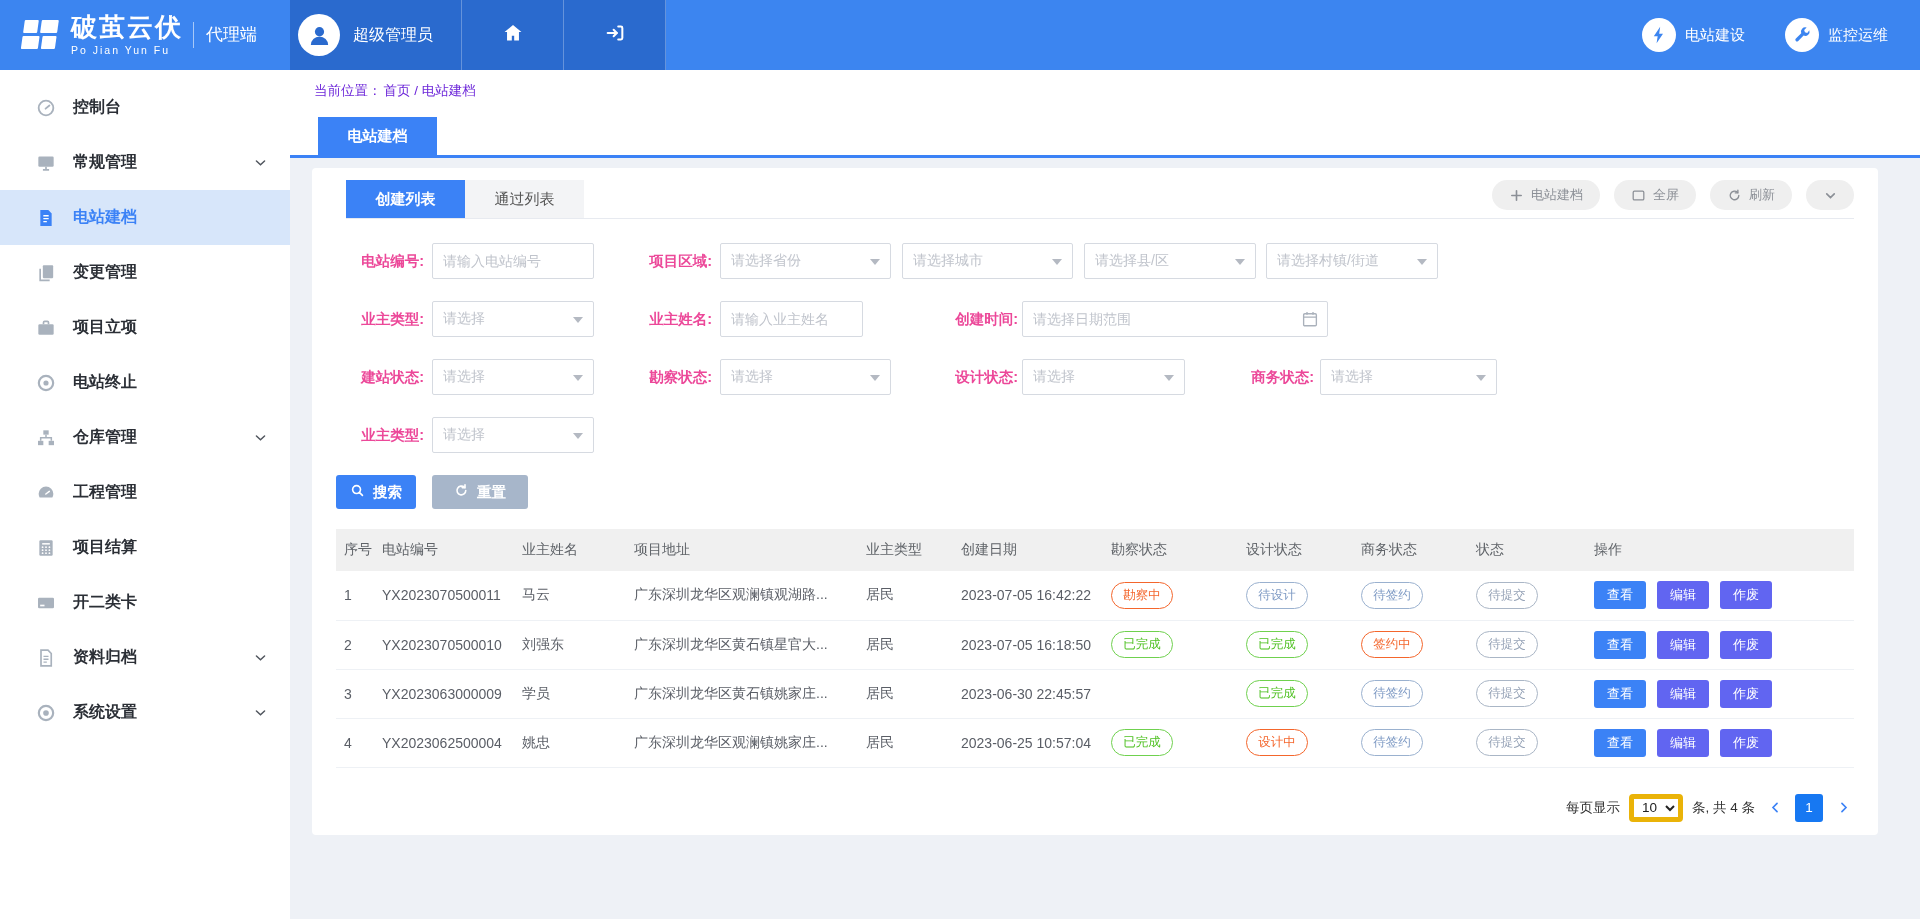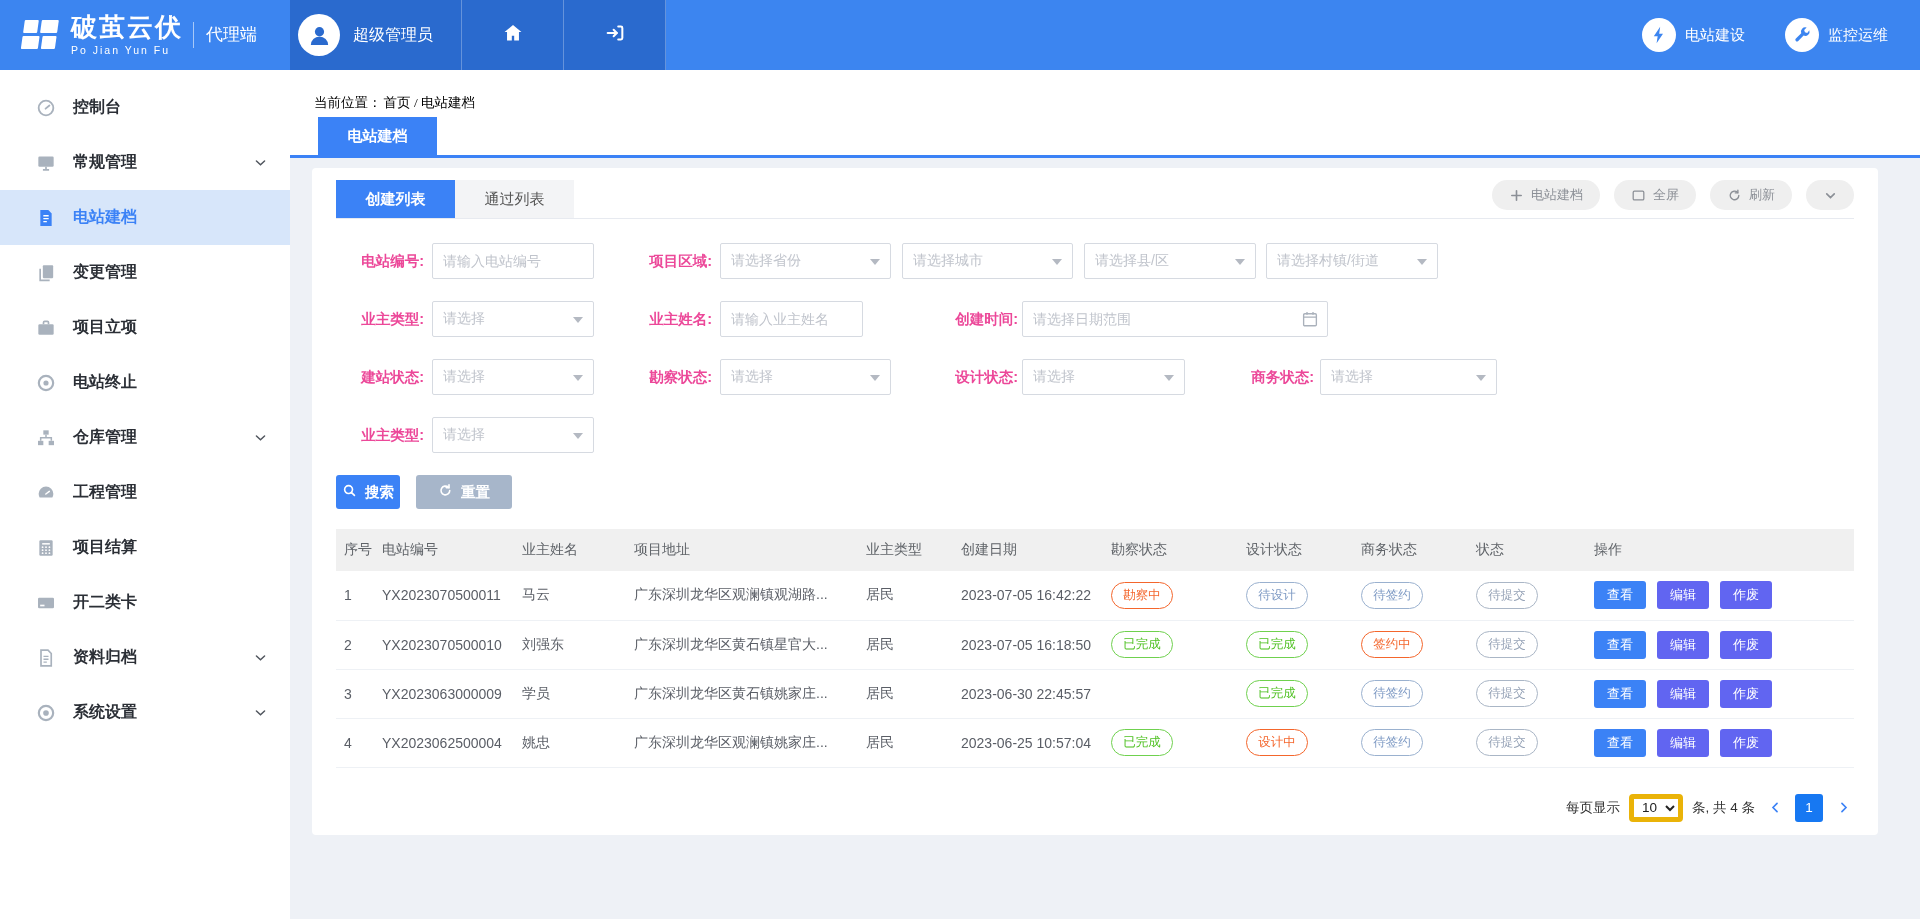--- a/index.html
+++ b/index.html
@@ -38,32 +38,32 @@
     position:relative; cursor:pointer; }
   .side-icon { width:20px; height:20px; color:#a9b2bd; margin-right:17px; flex:none; }
   .side-icon svg { width:20px; height:20px; display:block; }
   .side-label { font-size:16px; font-weight:700; color:#2b2f36; }
   .side-item.active { background:#d7e6fa; }
   .side-item.active .side-label, .side-item.active .side-icon { color:#3b82f6; }
   .side-chevron { position:absolute; right:22px; width:15px; height:15px; color:#51565e; }
   .side-chevron svg { width:15px; height:15px; }
 
   .main { flex:1; display:flex; flex-direction:column; background:#eef1f6; min-width:0; }
-  .crumb { height:42px; background:#fff; display:flex; align-items:flex-end; padding-left:24px;
-    font-size:13.5px; color:#000000; }
-  .crumb .path { margin-left:2px;font-family:Liberation Serif, serif; }
+  .crumb { height:42px; background:#fff; display:flex; align-items:center; padding-left:24px;
+    font-size:13.5px; color:#6d28d9; }
+  .crumb .path { margin-left:2px; }
   .tabstrip { height:46px; background:#fff; border-bottom:3px solid #3b82f6;
     display:flex; align-items:flex-end; padding-left:28px; }
   .page-tab { width:119px; height:38px; background:#3b82f6; color:#fff; font-weight:700;
     font-size:15px; display:flex; align-items:center; justify-content:center; cursor:pointer; }
 
   .content { flex:1; padding:10px 42px 0 22px; min-width:0; }
   .card { background:#fff; border-radius:4px; height:667px; padding:12px 24px 0; position:relative; }
 
-  .card-head { display:flex; align-items:flex-end; border-bottom:1px solid #e7eaf0; }
+  .card-head { display:flex; align-items:flex-end; border-bottom:1px solid #e7eaf0;margin-left:10px; }
   .tabs { display:flex; }
   .tab { width:119px; height:38px; display:flex; align-items:center; justify-content:center;
     font-size:15px; cursor:pointer; background:#f3f4f6; color:#555; }
   .tab.active { background:#3b82f6; color:#fff; font-weight:700; }
   .toolbar { margin-left:auto; display:flex; gap:14px; padding-bottom:8px; }
   .pill { height:30px; border-radius:15px; background:#efefef; color:#8b8f96; display:flex;
     align-items:center; padding:0 17px; font-size:13px; gap:7px; cursor:pointer; }
   .pill svg { width:15px; height:15px; display:block; }
   .pill.icon-only { width:48px; padding:0; justify-content:center; }
 
@@ -87,21 +87,21 @@
   .s-c2 .flabel { left:298px; width:78px; } .s-c2 .fctl { left:384px; width:171px; }
   .s-c2i .flabel { left:298px; width:78px; } .s-c2i .fctl { left:384px; width:143px; }
   .s-r2 .fctl { left:566px; width:171px; }
   .s-r3 .fctl { left:748px; width:172px; }
   .s-r4 .fctl { left:930px; width:172px; }
   .s-c3 .flabel { left:604px; width:78px; } .s-c3 .fctl { left:686px; width:163px; }
   .s-d3 .flabel { left:604px; width:78px; } .s-d3 .fctl { left:686px; width:306px; }
   .s-c4 .flabel { left:902px; width:76px; } .s-c4 .fctl { left:984px; width:177px; }
 
   .btnrow { display:flex; gap:16px; margin-top:22px; }
-  .btn { height:34px; padding:0 6px; border-radius:3px; color:#fff; font-size:14.5px;
+  .btn { height:34px; padding:0 14px; border-radius:3px; color:#fff; font-size:14.5px;
     display:flex; align-items:center; gap:8px; border:none; cursor:pointer; font-family:inherit; font-weight:700; }
   .btn svg { width:15px; height:15px; }
   .btn.search { background:#3b82f6; }
   .btn.reset { background:#a7b6ca; padding:0 22px; }
 
   
   table { width:100%; border-collapse:collapse; table-layout:fixed; margin-top:20px; }
   thead th { background:#f0f0f0; height:42px; font-size:14px; color:#5f6368; font-weight:400;
     text-align:left; padding:0 8px; white-space:nowrap; overflow:hidden; }
   tbody td { height:49px; border-bottom:1px solid #eef1f5; font-size:14px; color:#5a5e66;

